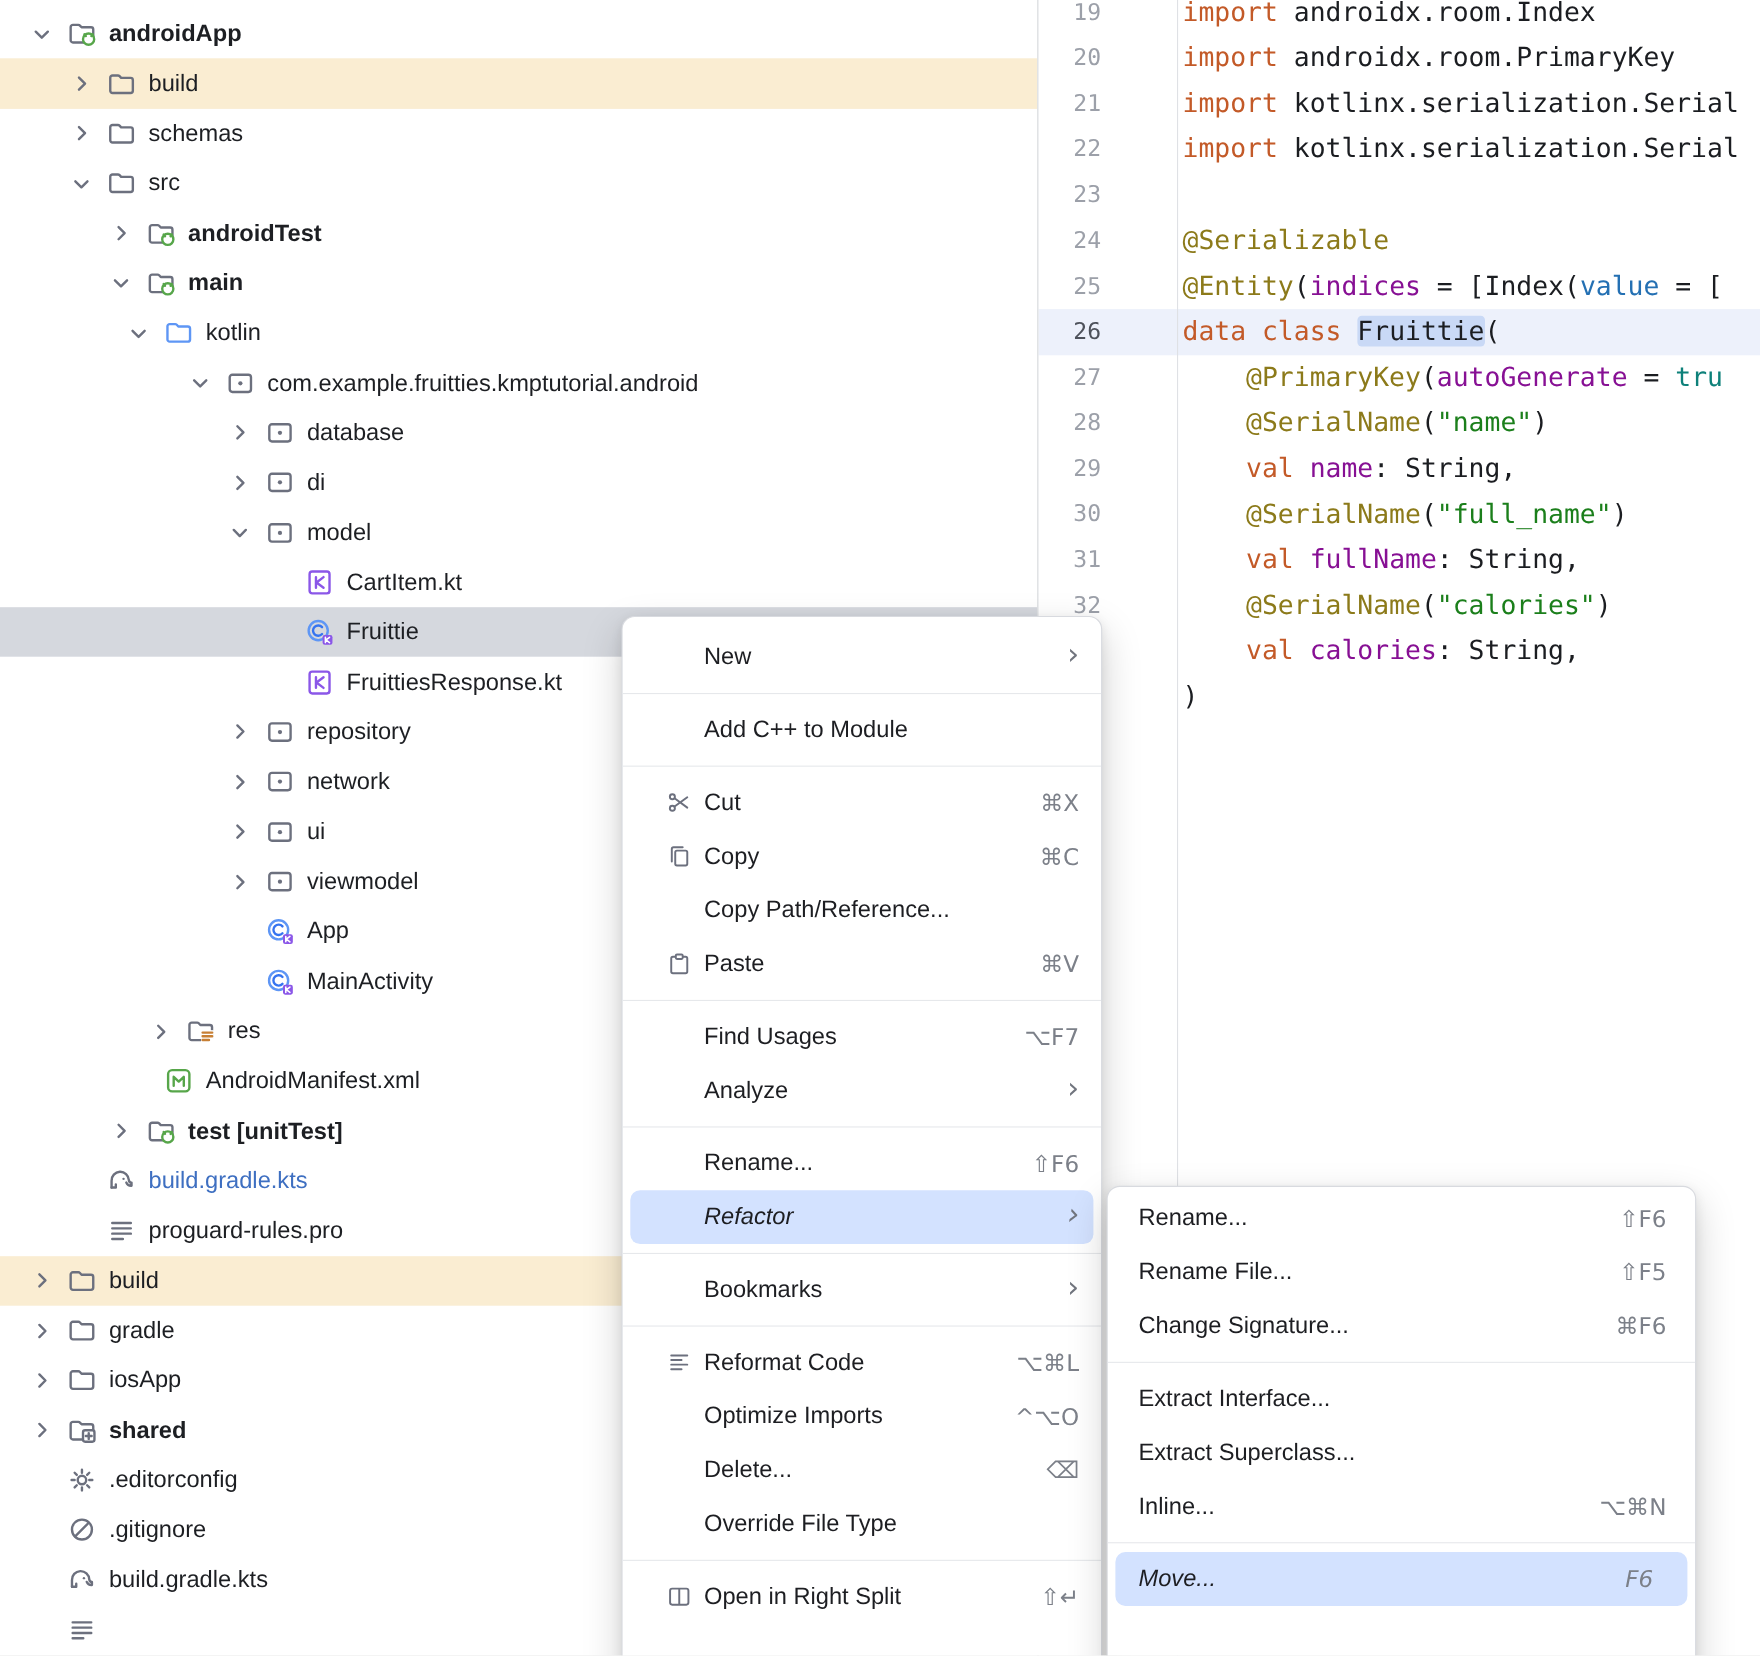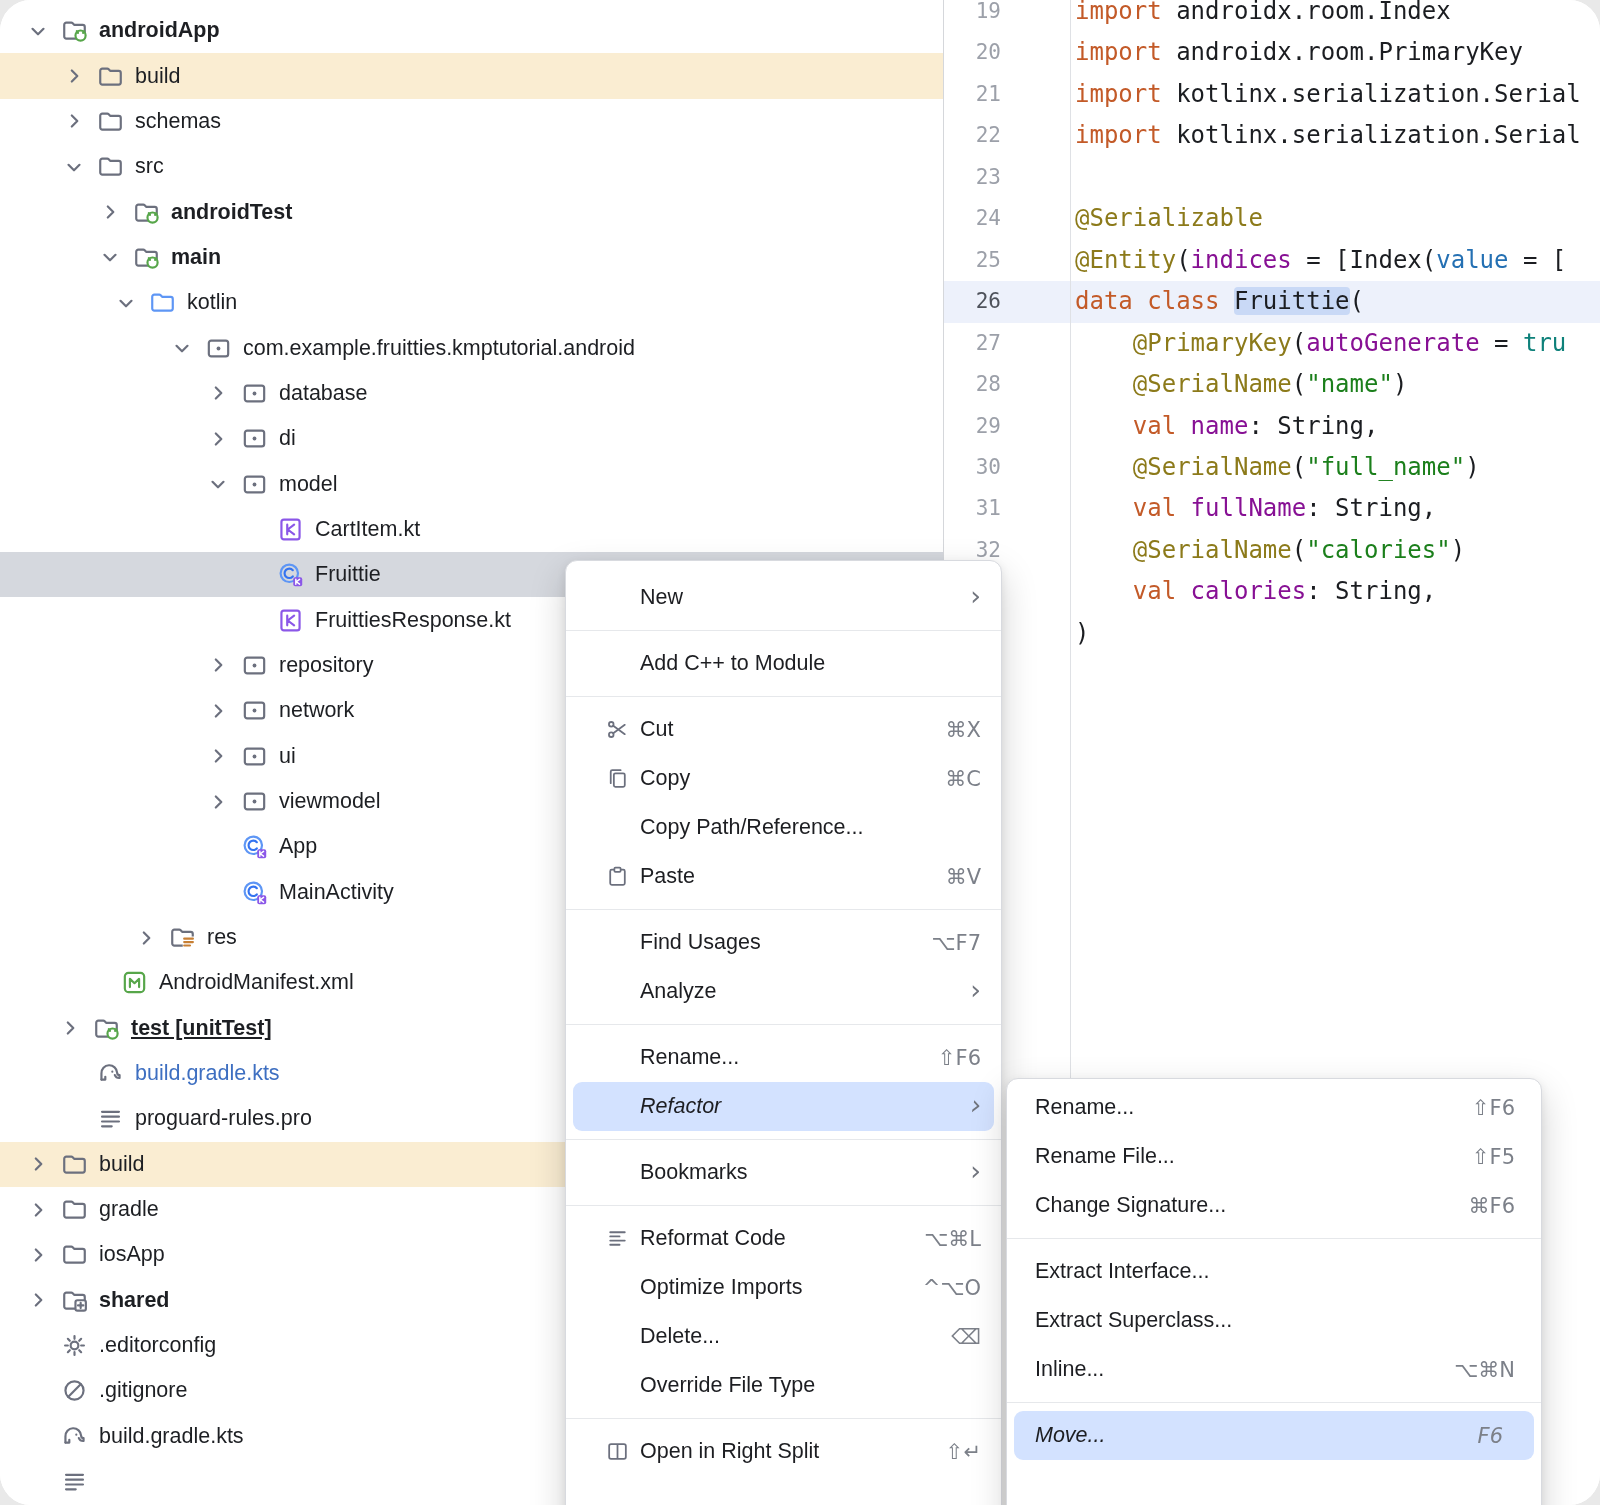--- a/index.html
+++ b/index.html
@@ -1,18 +1,18 @@
 <!DOCTYPE html>
 <html style="--selection-blue: #D3E2FF; --row-selected-gray: #D5D8DE; --row-build-orange: #FAEDD2; --caret-line-blue: #EDF1FB; --identifier-highlight: #C9D9F6; --vcs-modified-blue: #3E6FC1; --keyword-orange: #C35A28; --annotation-olive: #8C7A1A; --string-green: #1B7F1B; --property-purple: #871094; --kotlin-violet: #8B57E8; --class-blue: #5E96F5; --android-green: #57A64A;"><head>
 <meta charset="utf-8">
 <style>
   *{box-sizing:border-box;}
   html,body{margin:0;padding:0;background:#e9e9e9;}
   #app{position:relative;width:1600px;height:1505px;overflow:hidden;background:#fff;
-       font-family:"Liberation Sans",sans-serif;color:#1d1f23;cursor:default;border-radius:31px;}
+       font-family:"Liberation Sans",sans-serif;color:#1d1f23;cursor:default;}
 
   
   #project-panel{position:absolute;left:0;top:0;width:943px;height:100%;background:#fff;overflow:hidden;}
   #tree{padding-top:8px;}
   .tree-row{display:flex;align-items:center;height:45.35px;font-size:21.5px;white-space:nowrap;}
   .hl-build{background:var(--row-build-orange,#faedd2);}
   .hl-selected{background:var(--row-selected-gray,#d5d8de);}
   .chev{width:36px;height:36px;flex:none;display:flex;align-items:center;justify-content:center;}
   .chev svg{width:22px;height:22px;}
   .ticon{width:36px;height:36px;flex:none;display:flex;align-items:center;justify-content:center;}
@@ -339,31 +339,31 @@
           </span>
           <span class="ticon">
             <svg viewBox="0 0 24 24" fill="none" stroke="#6C707E" stroke-width="1.8" stroke-linejoin="round">
               <path d="M3.5 7.2c0-.9.8-1.7 1.7-1.7h4.1c.5 0 .9.2 1.2.5l1.2 1.3h7.1c.9 0 1.7.8 1.7 1.7v8c0 .9-.8 1.7-1.7 1.7H5.2c-.9 0-1.7-.8-1.7-1.7z"></path>
               <rect x="12.2" y="11.2" width="9.6" height="9.6" fill="#fff" stroke="none"></rect>
               <path d="M13.4 13h7.2M13.4 15.8h7.2M13.4 18.6h4.8" stroke="#C77F34" stroke-linecap="round"></path>
             </svg>
           </span>
           <span class="tlabel">res</span>
         </div>
-        <div class="tree-row" style="padding-left: 80px;">
+        <div class="tree-row" style="padding-left: 108px;">
           <span class="chev"></span>
           <span class="ticon">
             <svg viewBox="0 0 24 24" fill="none" stroke="#57A64A" stroke-width="1.8" stroke-linejoin="round">
               <rect x="4" y="4" width="16" height="16" rx="3"></rect>
               <path d="M8.2 15.8V9l3.8 3.6L15.8 9v6.8" stroke-linecap="round"></path>
             </svg>
           </span>
           <span class="tlabel">AndroidManifest.xml</span>
         </div>
-        <div class="tree-row" style="padding-left: 52px; text-decoration: underline;">
+        <div class="tree-row" style="padding-left: 92px;">
           <span class="chev">
             <svg viewBox="0 0 20 20" fill="none" stroke="#6C707E" stroke-width="2" stroke-linecap="round" stroke-linejoin="round">
               <polyline points="8,5 13,10 8,15"></polyline>
             </svg>
           </span>
           <span class="ticon">
             <svg viewBox="0 0 24 24" fill="none" stroke="#6C707E" stroke-width="1.8" stroke-linejoin="round">
               <path d="M3.5 7.2c0-.9.8-1.7 1.7-1.7h4.1c.5 0 .9.2 1.2.5l1.2 1.3h7.1c.9 0 1.7.8 1.7 1.7v8c0 .9-.8 1.7-1.7 1.7H5.2c-.9 0-1.7-.8-1.7-1.7z"></path>
               <circle cx="17" cy="16.2" r="4.2" fill="#fff" stroke="#57A64A"></circle>
               <path d="M14.9 13.9l-1-1.4M19.1 13.9l1-1.4" stroke="#57A64A" stroke-linecap="round"></path>

